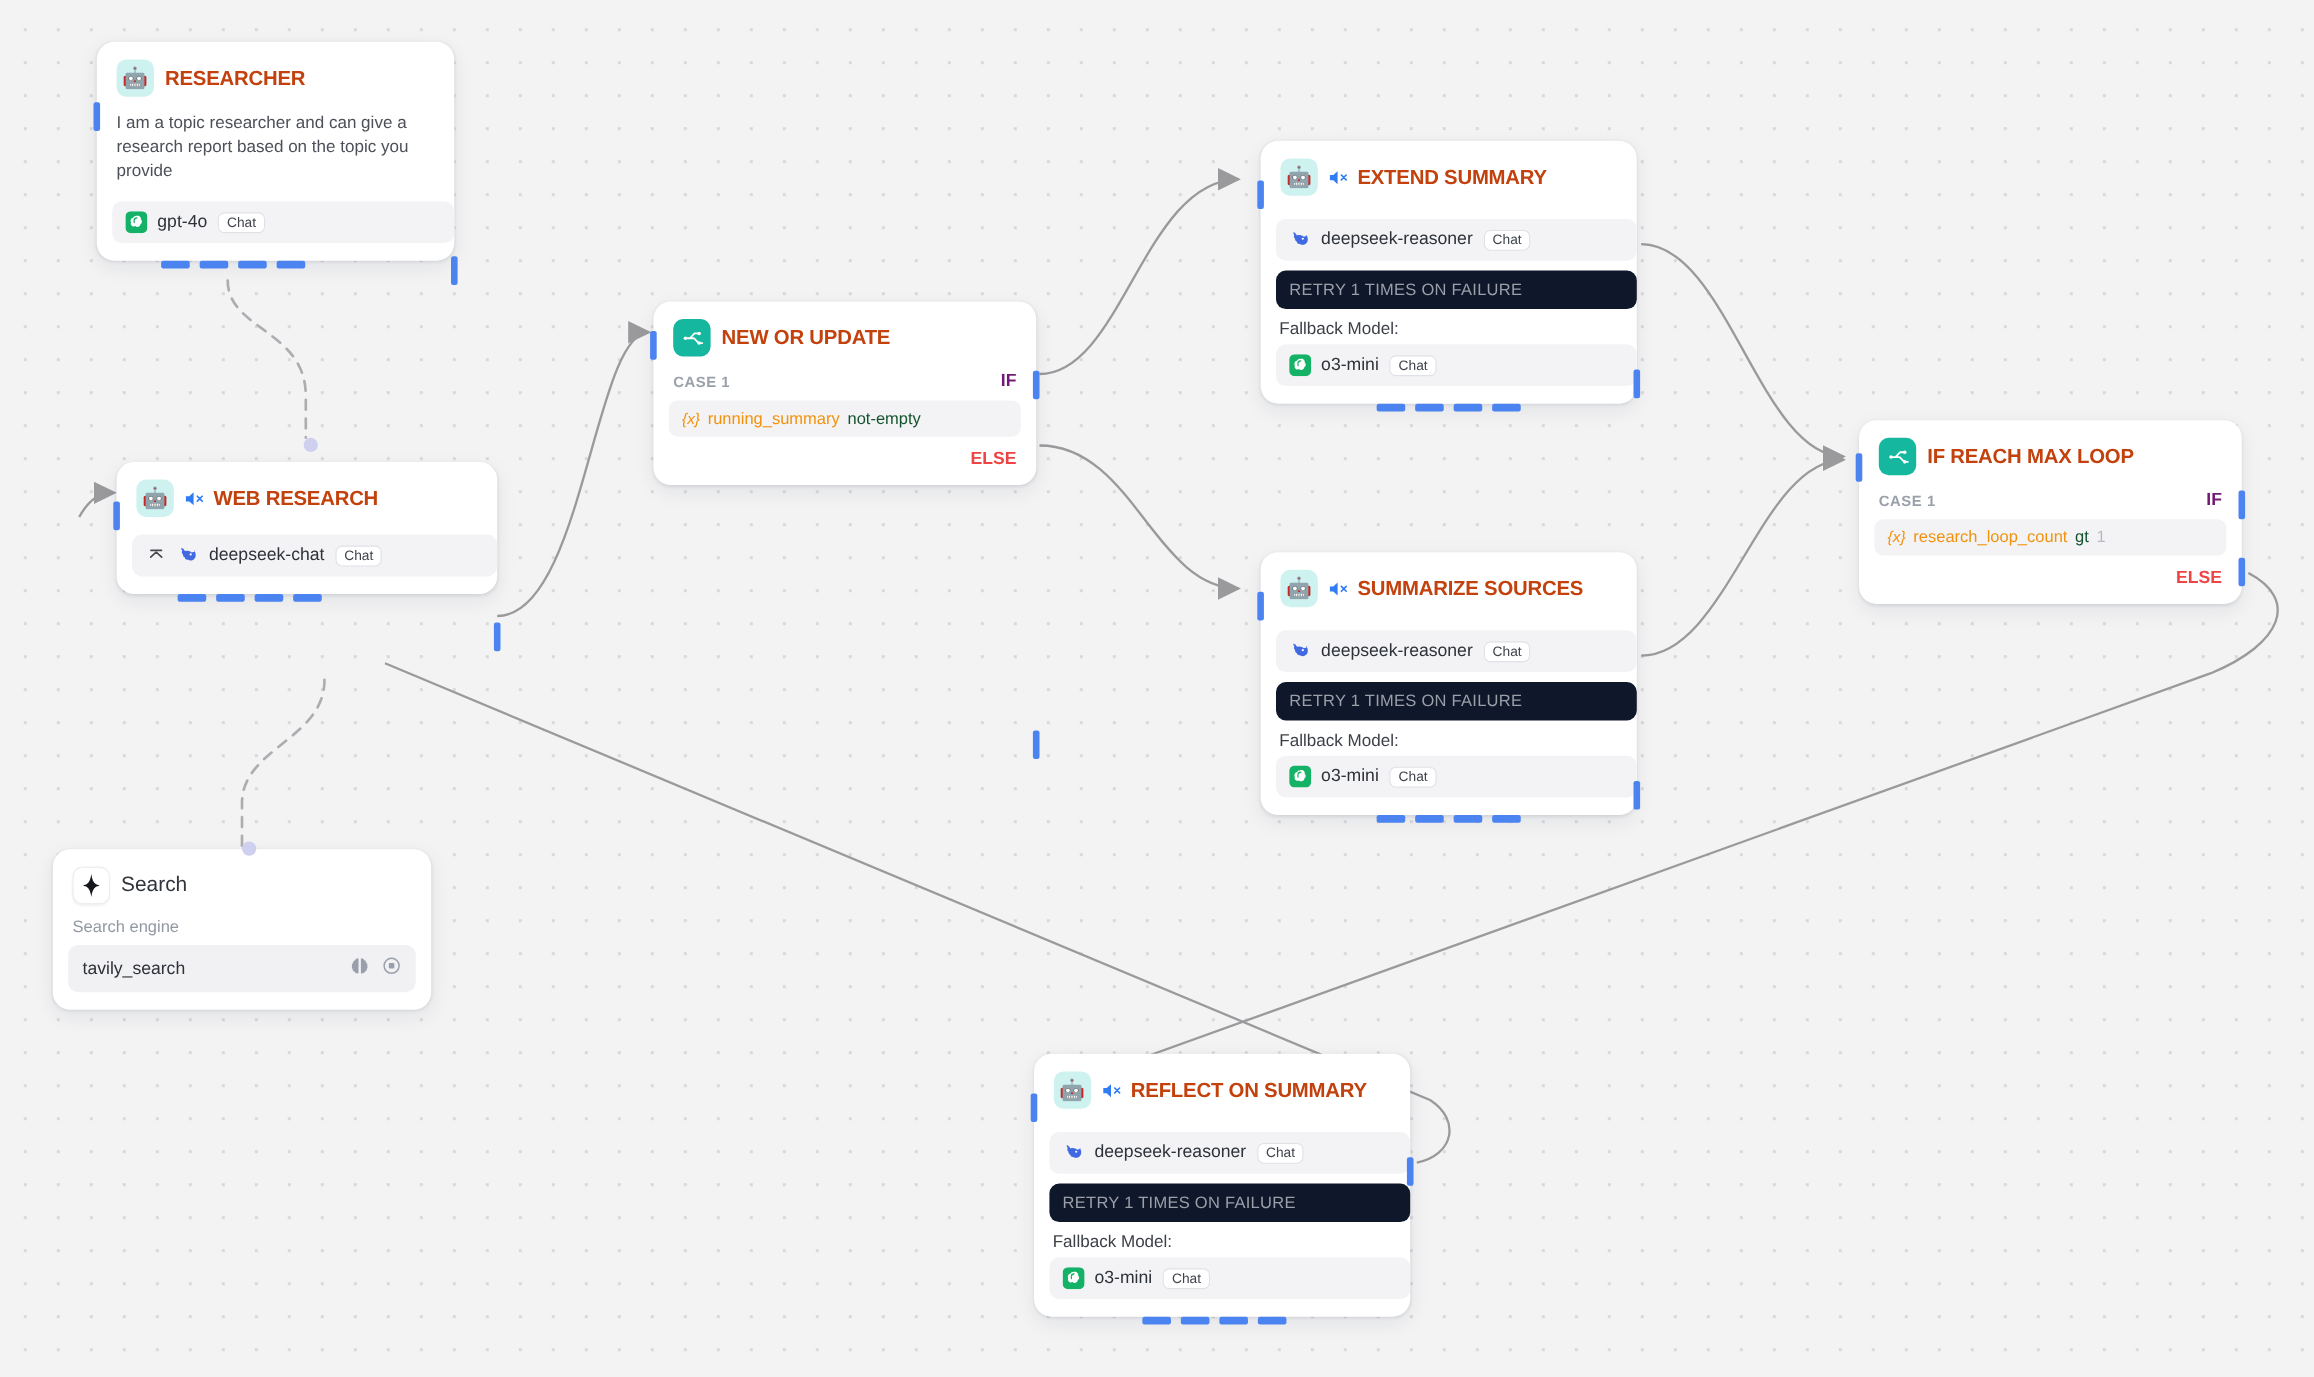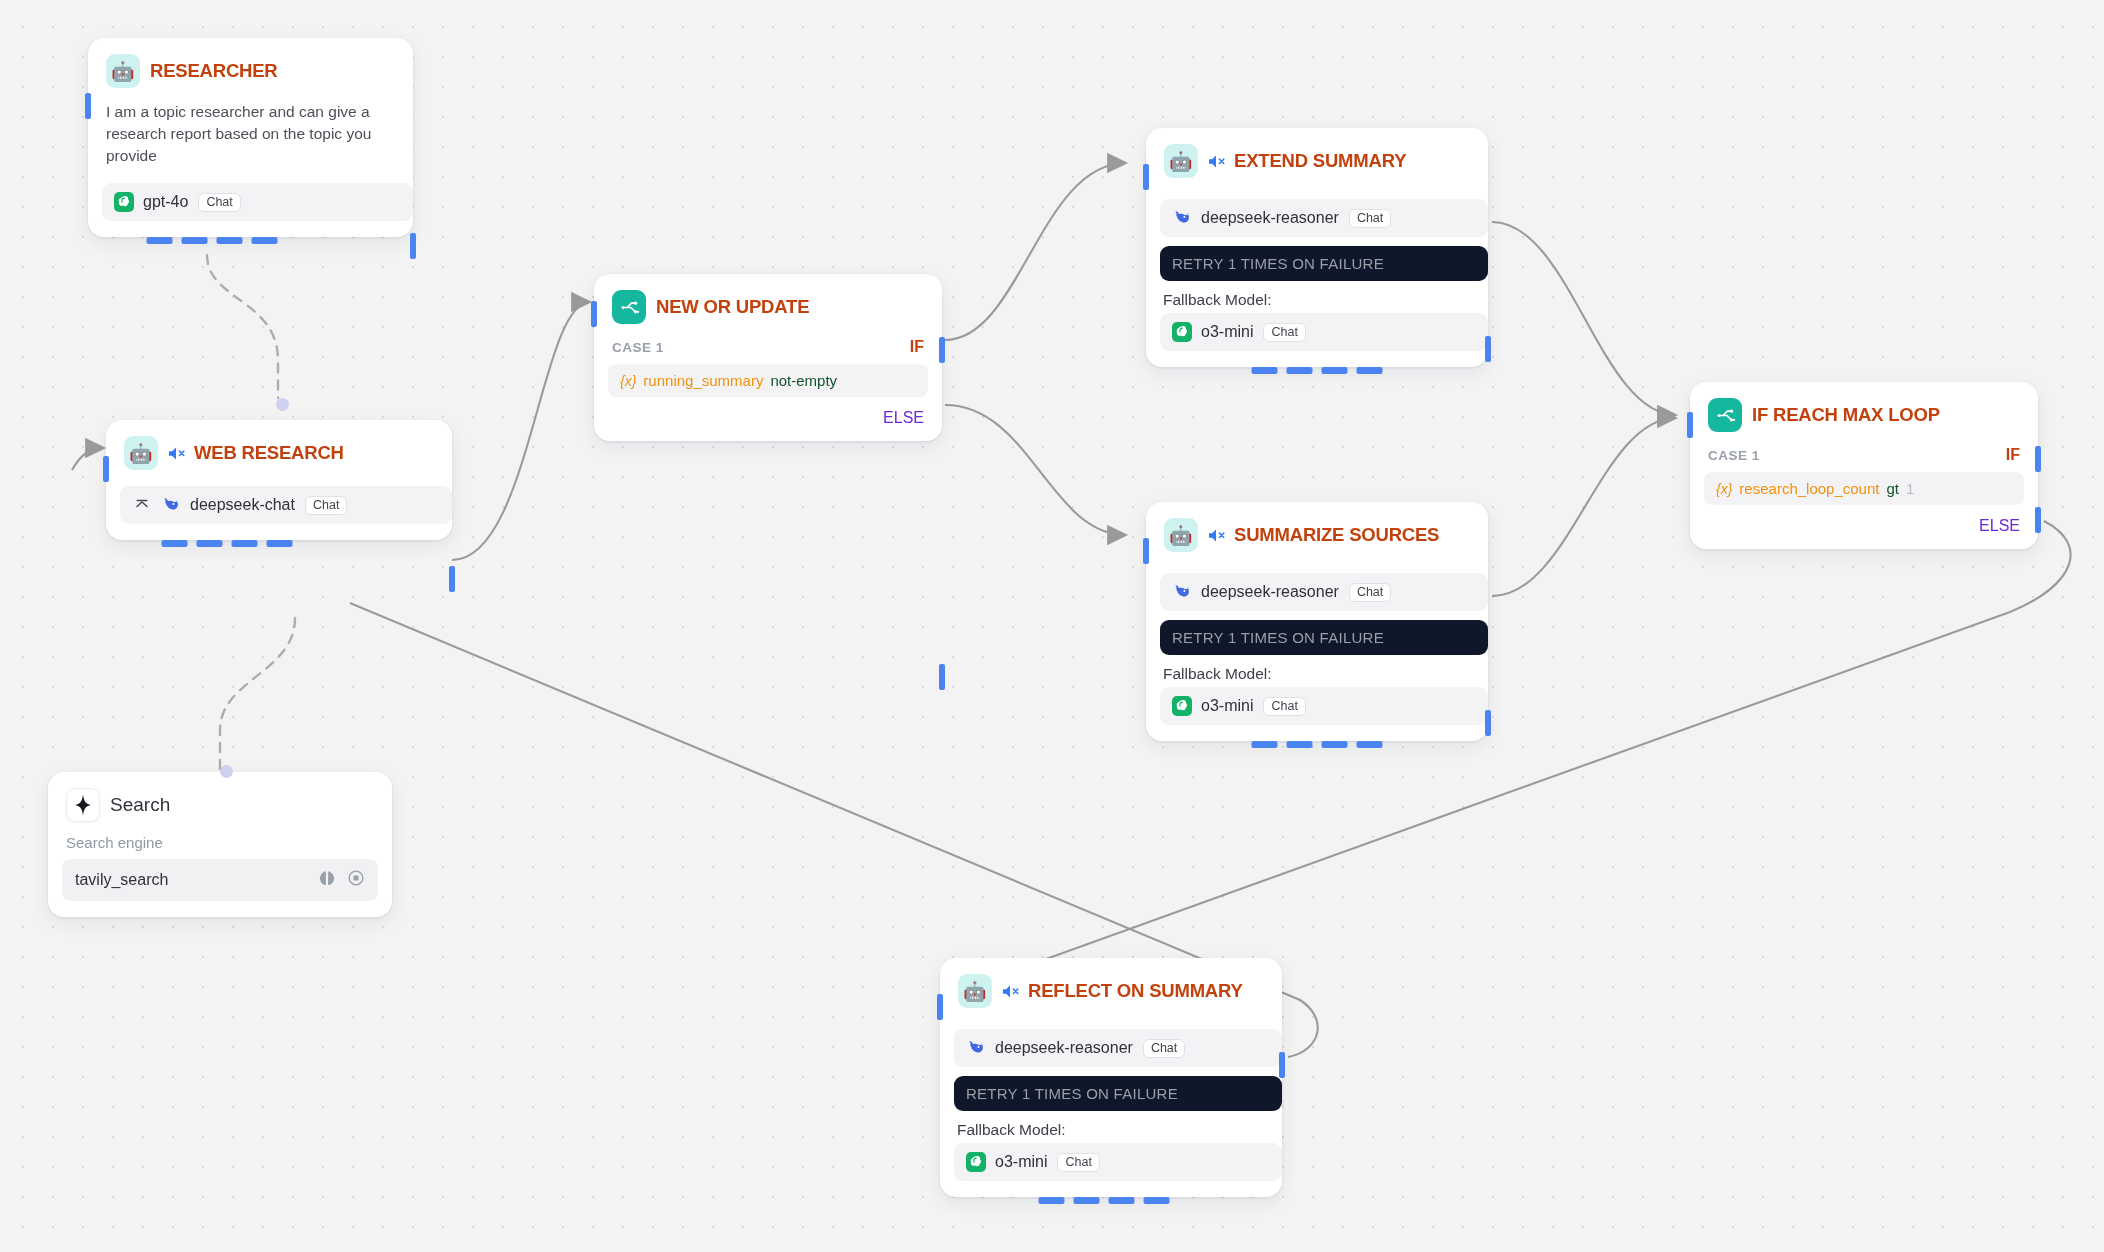--- a/index.html
+++ b/index.html
@@ -115,39 +115,39 @@
   }
 
   
   .case-row {
     display: flex; align-items: center; justify-content: space-between;
     padding: 6px 18px 0 18px;
   }
   .case-label {
     font-size: 13.5px; font-weight: 700; letter-spacing: .5px; color: #9aa0aa;
   }
-  .if-label { font-size: 16px; font-weight: 700; color: #c2410c; }
+  .if-label { font-size: 16px; font-weight: 700; color: #701a75; }
   .cond-pill {
     margin: 8px 14px 0 14px;
     background: #f3f3f5;
     border-radius: 8px;
     padding: 8px 12px;
     font-size: 15px;
     display: flex; align-items: baseline; gap: 7px;
     white-space: nowrap;
   }
   .var-x { color: #f2920c; font-style: italic; font-size: 14px; }
   .var-name { color: #f2920c; }
   .op { color: #14532d; }
   .op-dim { color: #b6bac1; }
   .else-row {
     display: flex; justify-content: flex-end;
     padding: 12px 18px 14px 18px;
   }
-  .else-label { font-size: 16px; font-weight: 400; color: #6d28d9; }
+  .else-label { font-size: 16px; font-weight: 700; color: #ef4444; }
 
   
   .sub-label {
     padding: 12px 18px 0 18px;
     font-size: 15px; color: #9298a3;
   }
   .tool-field {
     margin: 8px 14px 16px 14px;
     background: #f1f1f3;
     border-radius: 9px;

